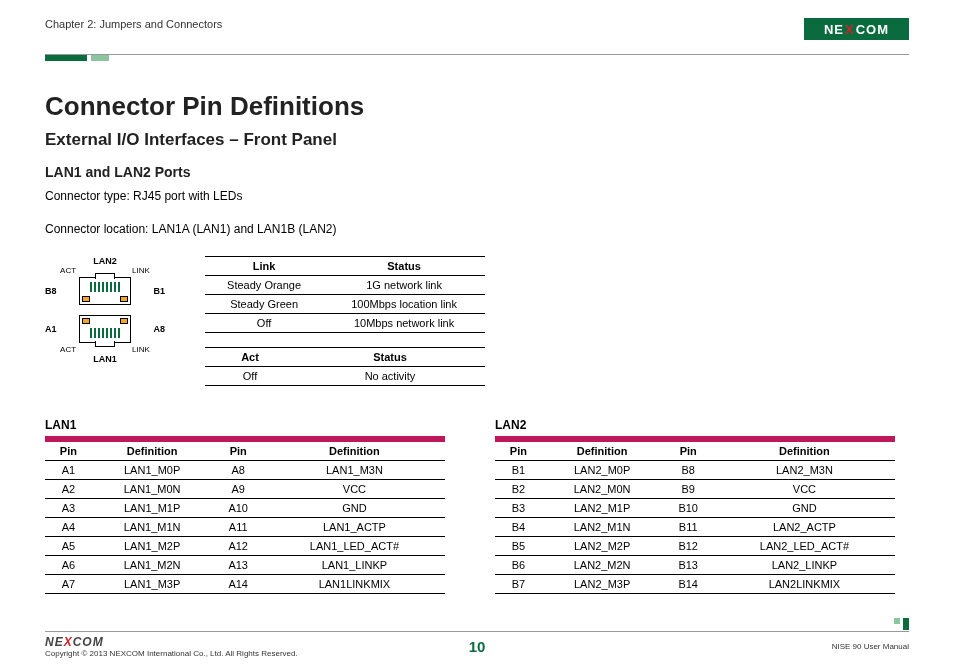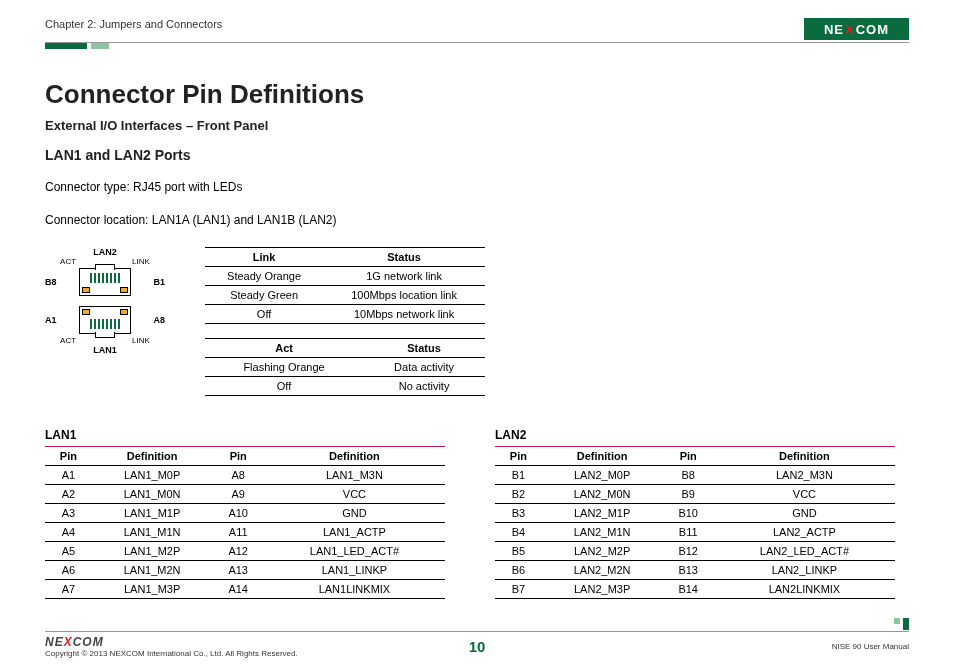--- a/index.html
+++ b/index.html
@@ -12,21 +12,21 @@
     position: relative;
     font-size: 12px;
   }
   .page {
     padding: 18px 45px 0 45px;
   }
   .header-row {
     display: flex;
     justify-content: space-between;
     align-items: flex-start;
-    margin-bottom: 2px;
+    margin-bottom: 14px;
   }
   .chapter { font-size: 11px; color: #333; }
   .logo-top {
     width: 105px; height: 22px;
     background: linear-gradient(#0a6b3e 0 3px, #fff 3px 0), #0a6b3e;
     background: #0a6b3e;
     display:flex; align-items:center; justify-content:center;
     color:#fff; font-weight:bold; font-size:13px; letter-spacing:1px;
     position: relative;
   }
@@ -43,26 +43,26 @@
   }
   .accent-bar{
     height:6px; margin-top:0px; display:flex;
   }
   .accent-bar .dark{ width:42px; background:#0a6b3e;}
   .accent-bar .light{ width:18px; background:#8cc49e; margin-left:4px;}
   h1.title{
     font-size:26px; font-weight:600; margin-top:30px; color:#222;
   }
   h2.subtitle{
-    font-size:13px; font-weight:700; margin-top:8px; color:#222;
+    font-size:17px; font-weight:700; margin-top:8px; color:#222;
   }
   h3.section{
     font-size:14px; font-weight:700; margin-top:14px; color:#222;
   }
-  .body-text{ font-size:12px; margin-top:16px; line-height:1.4;}
+  .body-text{ font-size:12px; margin-top:8px; line-height:1.4;}
   .content-upper{
     display:flex; gap:40px; margin-top:18px; align-items:flex-start;
   }
   
   .diagram{
     width:120px; position:relative; font-size:9px; text-align:center;
   }
   .diagram .lbl{ font-weight:bold; font-size:9px;}
   .rj45{
     width:52px; height:28px; border:1px solid #000; margin:2px auto; position:relative; background:#fff;
@@ -91,21 +91,21 @@
   
   .pin-tables{
     display:flex; gap:50px; margin-top:18px;
   }
   .pin-col{ width:400px;}
   .pin-col h4{ font-size:12px; font-weight:bold; margin-bottom:4px;}
   .pin-col table{ width:100%;}
   .pin-col th, .pin-col td{
     border-bottom:1px solid #000; padding:3px 4px; text-align:center; font-size:11px;
   }
-  .pin-col th{ border-top:1px solid #be185d; font-weight:bold;}
+  .pin-col th{ border-top:6px solid #be185d; font-weight:bold;}
   
   .footer{
     position:absolute; left:45px; right:45px; bottom:14px;
     border-top:1px solid #999; padding-top:3px;
     display:flex; justify-content:space-between; align-items:center;
     font-size:9px; color:#333;
   }
   .footer::before{
     content:""; position:absolute; top:-6px; left:0; right:0; height:0;
   }
@@ -224,24 +224,20 @@
       </table>
       <table>
         <thead>
             <tr>
           <th>Act</th>
           <th>Status</th>
         </tr>
           </thead>
         <tbody id="act-body">
             <tr>
-              <td>Flashing Orange</td>
-              <td>Data activity</td>
-            </tr>
-            <tr>
               <td>Off</td>
               <td>No activity</td>
             </tr>
           </tbody>
       </table>
     </div>
   </div>
 
   <div class="pin-tables">
     <div class="pin-col">

